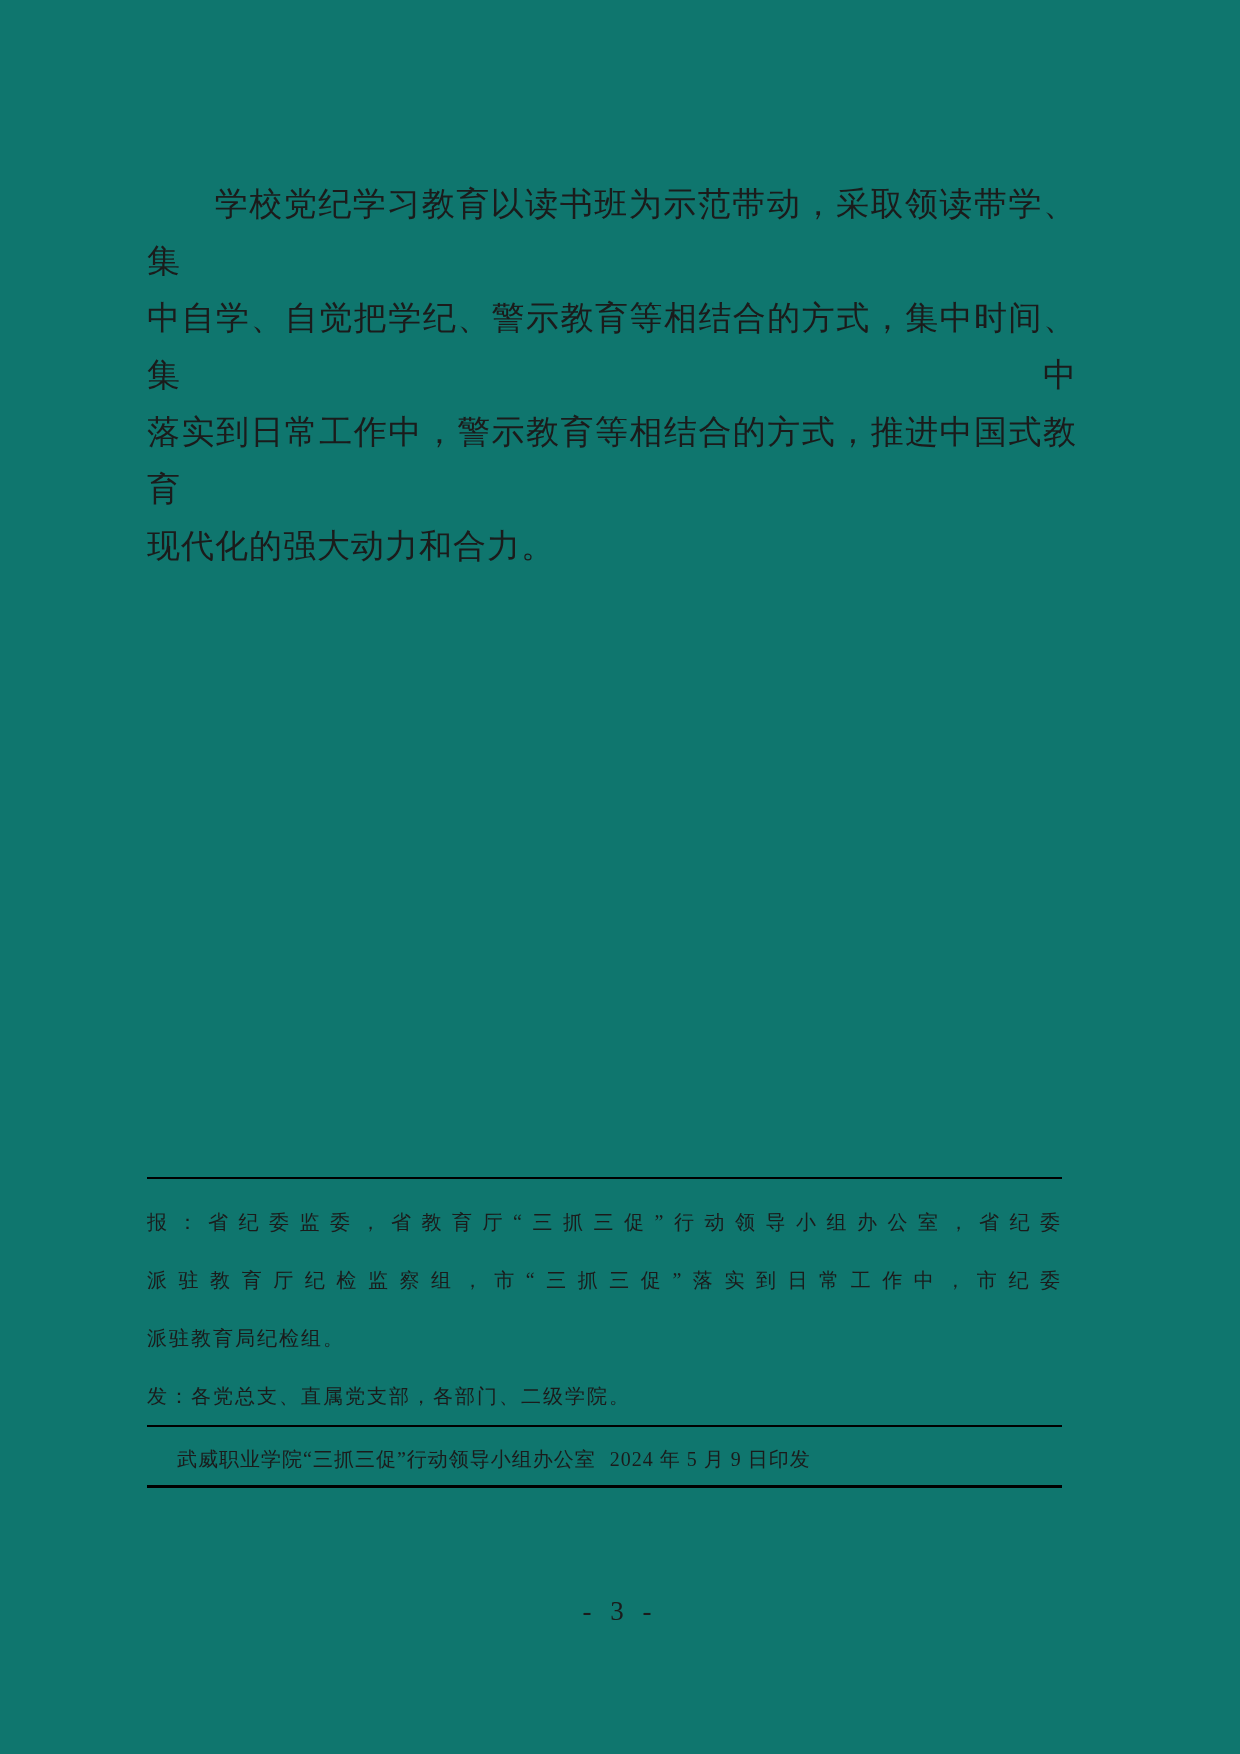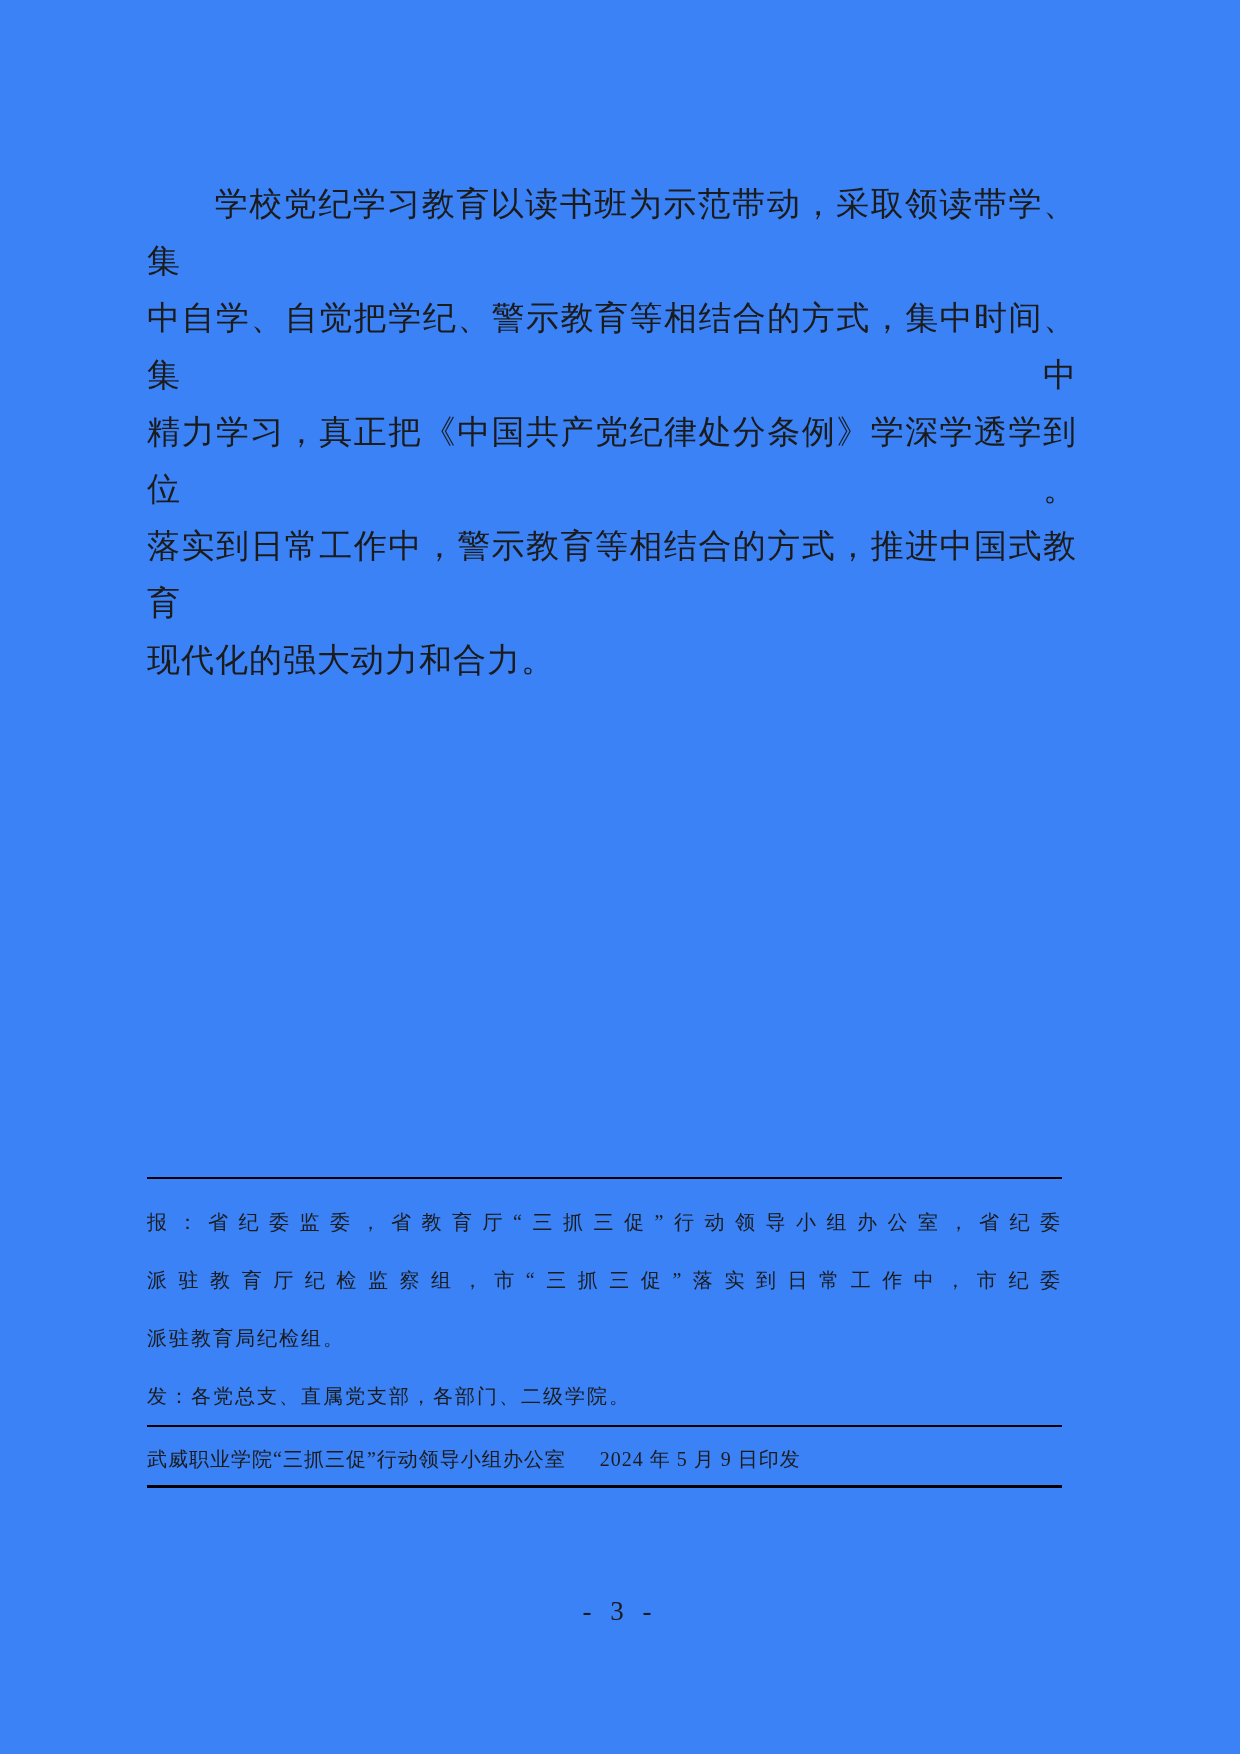--- a/index.html
+++ b/index.html
@@ -4,21 +4,21 @@
 <style>
   html, body {
     margin: 0;
     padding: 0;
     background: #ffffff;
   }
   .page {
     position: relative;
     width: 1240px;
     height: 1754px;
-    background: #3b82f6;
+    background: #0f766e;
     color: #1b1b1b;
     font-family: "Liberation Serif", "DejaVu Serif", serif;
     overflow: hidden;
   }
   p { margin: 0; }
 
   
   .body-text {
     position: absolute;
     top: 176px;
@@ -59,23 +59,24 @@
     text-justify: inter-character;
   }
   .fline.jfull {
     text-align: justify;
     text-align-last: justify;
   }
   .print-line {
     margin-top: 6px;
     line-height: 52px;
     display: flex;
-    gap: 34px;
+    gap: 14px;
     letter-spacing: 1px;
     white-space: nowrap;
+    margin-left: 30px;
   }
 
   
   .page-number {
     position: absolute;
     top: 1596px;
     left: 0;
     width: 1240px;
     text-align: center;
     font-size: 27px;
@@ -83,21 +84,20 @@
   }
 </style>
 </head>
 <body>
 
 <div class="page">
 
   <main class="body-text">
     <p class="bline jfull indent">学校党纪学习教育以读书班为示范带动，采取领读带学、集</p>
     <p class="bline jfull">中自学、自觉把学纪、警示教育等相结合的方式，集中时间、集中</p>
-    <p class="bline jfull">精力学习，真正把《中国共产党纪律处分条例》学深学透学到位。</p>
     <p class="bline jfull">落实到日常工作中，警示教育等相结合的方式，推进中国式教育</p>
     <p class="bline">现代化的强大动力和合力。</p>
   </main>
 
   <footer class="doc-footer">
     <div class="rule"></div>
 
     <div class="flines">
       <p class="fline jfull">报：省纪委监委，省教育厅“三抓三促”行动领导小组办公室，省纪委</p>
       <p class="fline jfull">派驻教育厅纪检监察组，市“三抓三促”落实到日常工作中，市纪委</p>

